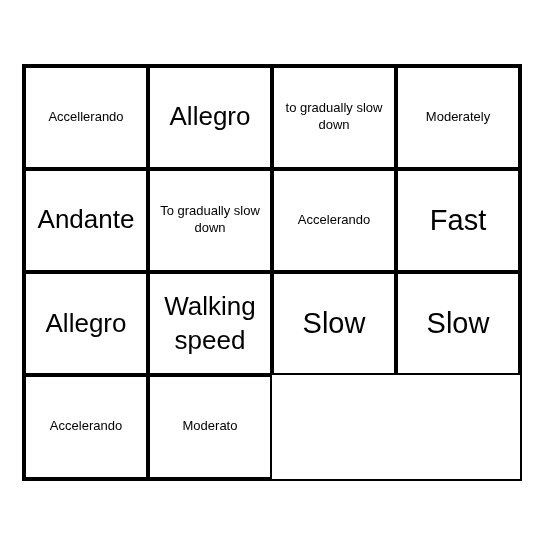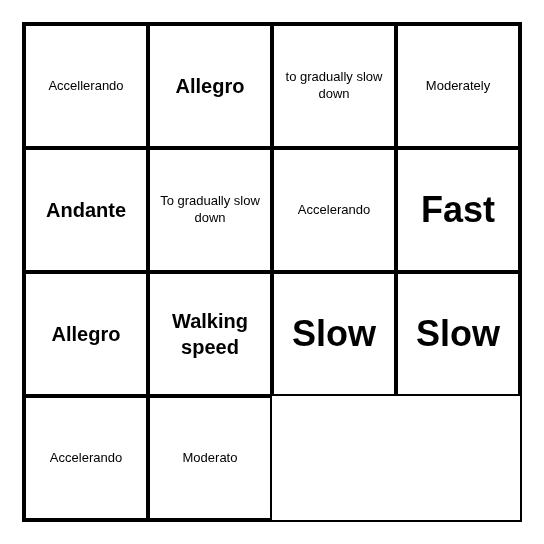--- a/index.html
+++ b/index.html
@@ -16,43 +16,43 @@
       justify-content: center;
       background: #fff;
       font-family: Arial, sans-serif;
     }
 
     .bingo-grid {
       display: grid;
       grid-template-columns: repeat(4, 1fr);
       grid-template-rows: repeat(4, 1fr);
       width: 500px;
-      height: 500px;
+      height: 417px;
       border: 2px solid #000;
     }
 
     .bingo-cell {
       border: 2px solid #000;
       display: flex;
       align-items: center;
       justify-content: center;
       text-align: center;
       padding: 6px;
       font-size: 14px;
       line-height: 1.3;
     }
 
     .bingo-cell.large-text {
-      font-size: 36px;
-      font-weight: bold;
+      font-size: 29px;
+      font-weight: normal;
     }
 
     .bingo-cell.medium-text {
-      font-size: 20px;
-      font-weight: bold;
+      font-size: 26px;
+      font-weight: normal;
     }
 
     .bingo-cell.small-text {
       font-size: 13px;
     }
   </style>
 </head>
 <body>
 
 <div class="bingo-grid">

